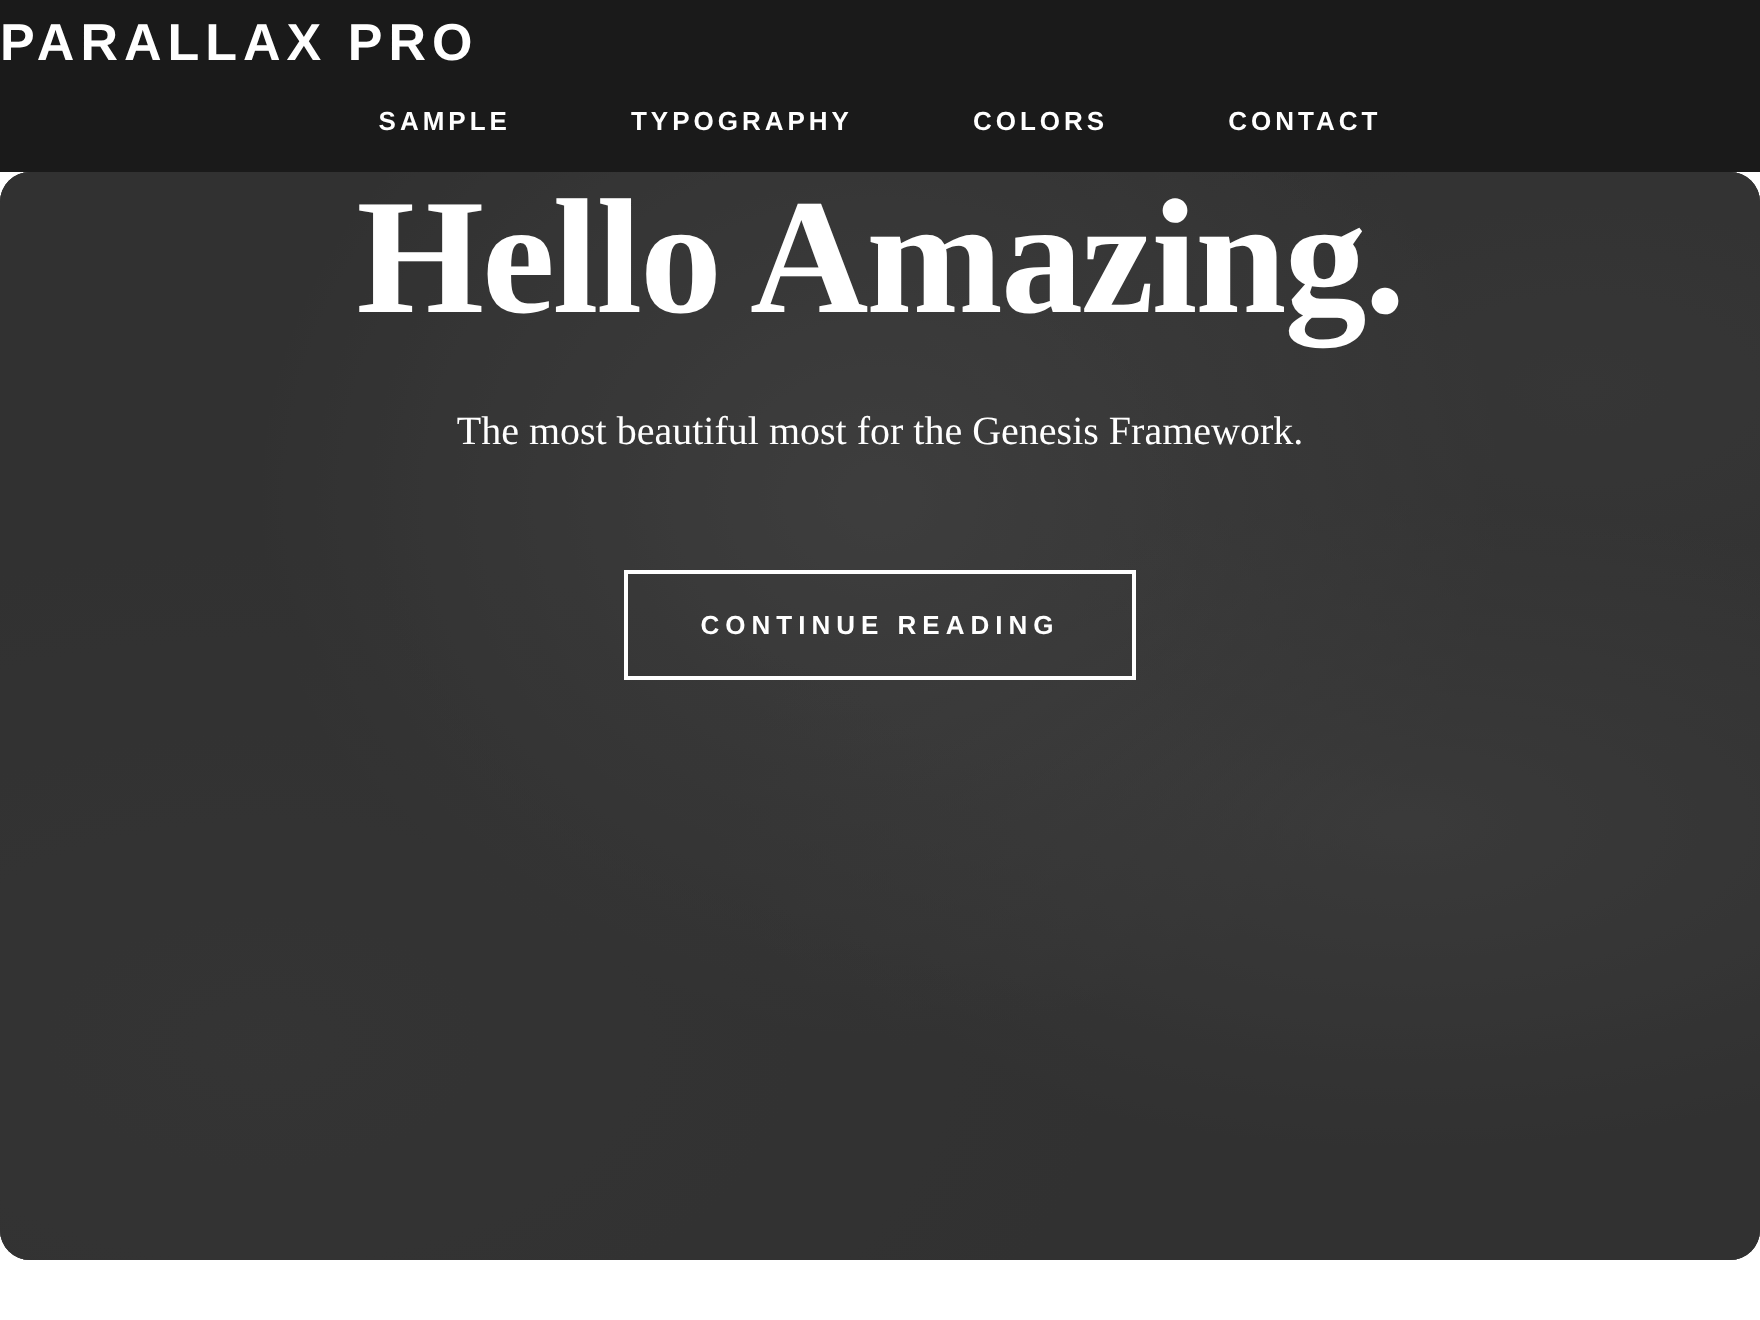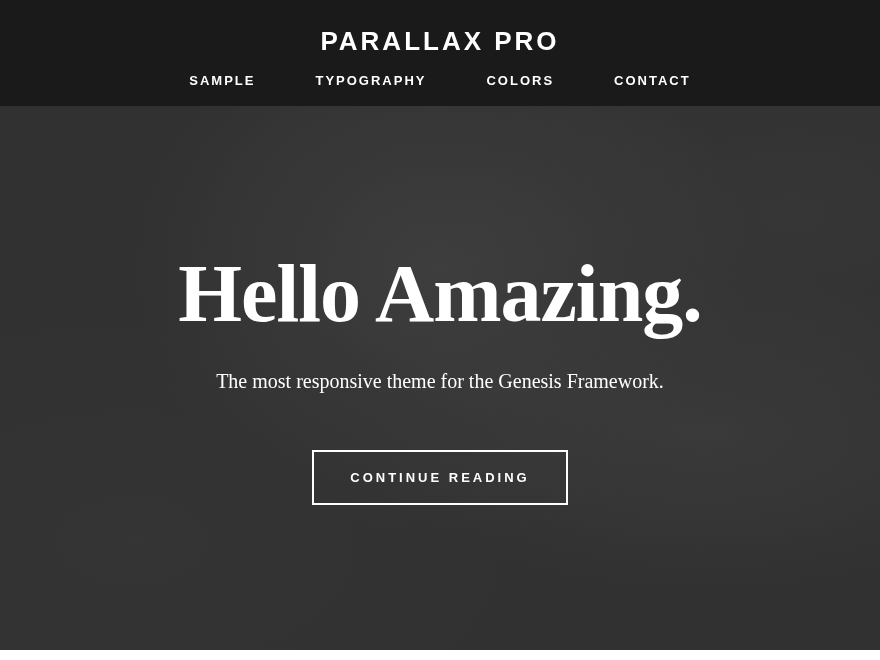--- a/index.html
+++ b/index.html
@@ -12,22 +12,21 @@
       width: 880px;
       height: 660px;
       overflow: hidden;
       font-family: 'Georgia', serif;
     }
 
     
     .site-header {
       background-color: #1a1a1a;
       width: 100%;
-      padding: 26px 0 16px;
-      text-align: center;
+      padding: 6px 0 16px;
       position: relative;
       z-index: 10;
     }
 
     .site-title {
       color: #ffffff;
       font-family: 'Arial', sans-serif;
       font-size: 26px;
       font-weight: 700;
       letter-spacing: 3px;
@@ -54,22 +53,22 @@
     }
 
     
     .hero-section {
       width: 100%;
       height: calc(660px - 116px);
       position: relative;
       display: flex;
       flex-direction: column;
       align-items: center;
-      justify-content: center;
       overflow: hidden;
+      border-radius: 15px;
     }
 
     .hero-bg {
       position: absolute;
       top: 0;
       left: 0;
       width: 100%;
       height: 100%;
       background: 
         linear-gradient(
@@ -154,17 +153,17 @@
     <a class="nav-item">COLORS</a>
     <a class="nav-item">CONTACT</a>
   </nav>
 </header>
 
 <section class="hero-section">
   <div class="hero-bg"></div>
   <div class="hero-content">
     <h1 class="hero-heading">Hello Amazing.</h1>
     <p class="hero-subtext">
-      <span>The most responsive theme for the Genesis Framework.</span><br>
+      <span>The most beautiful most for the Genesis Framework.</span><br>
     </p>
     <a class="cta-button">CONTINUE READING</a>
   </div>
 </section>
 
 </body></html>

